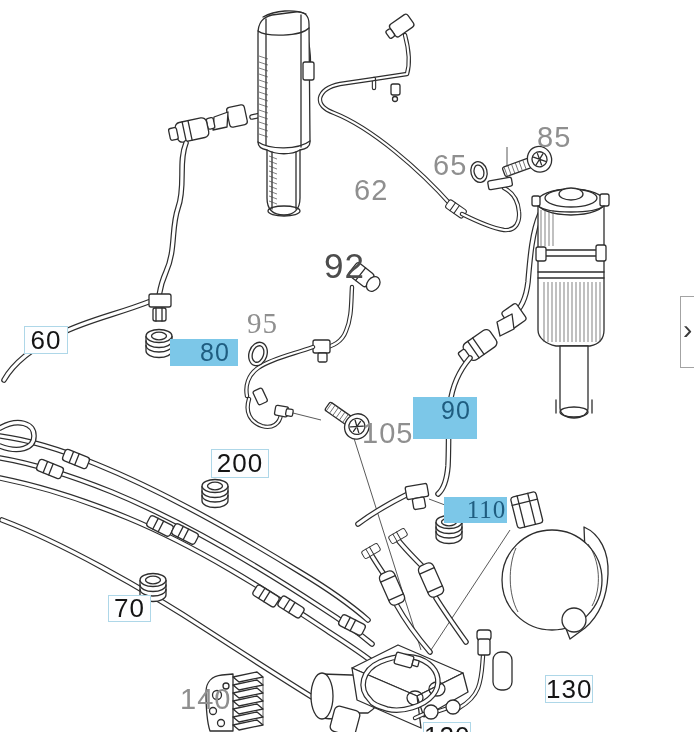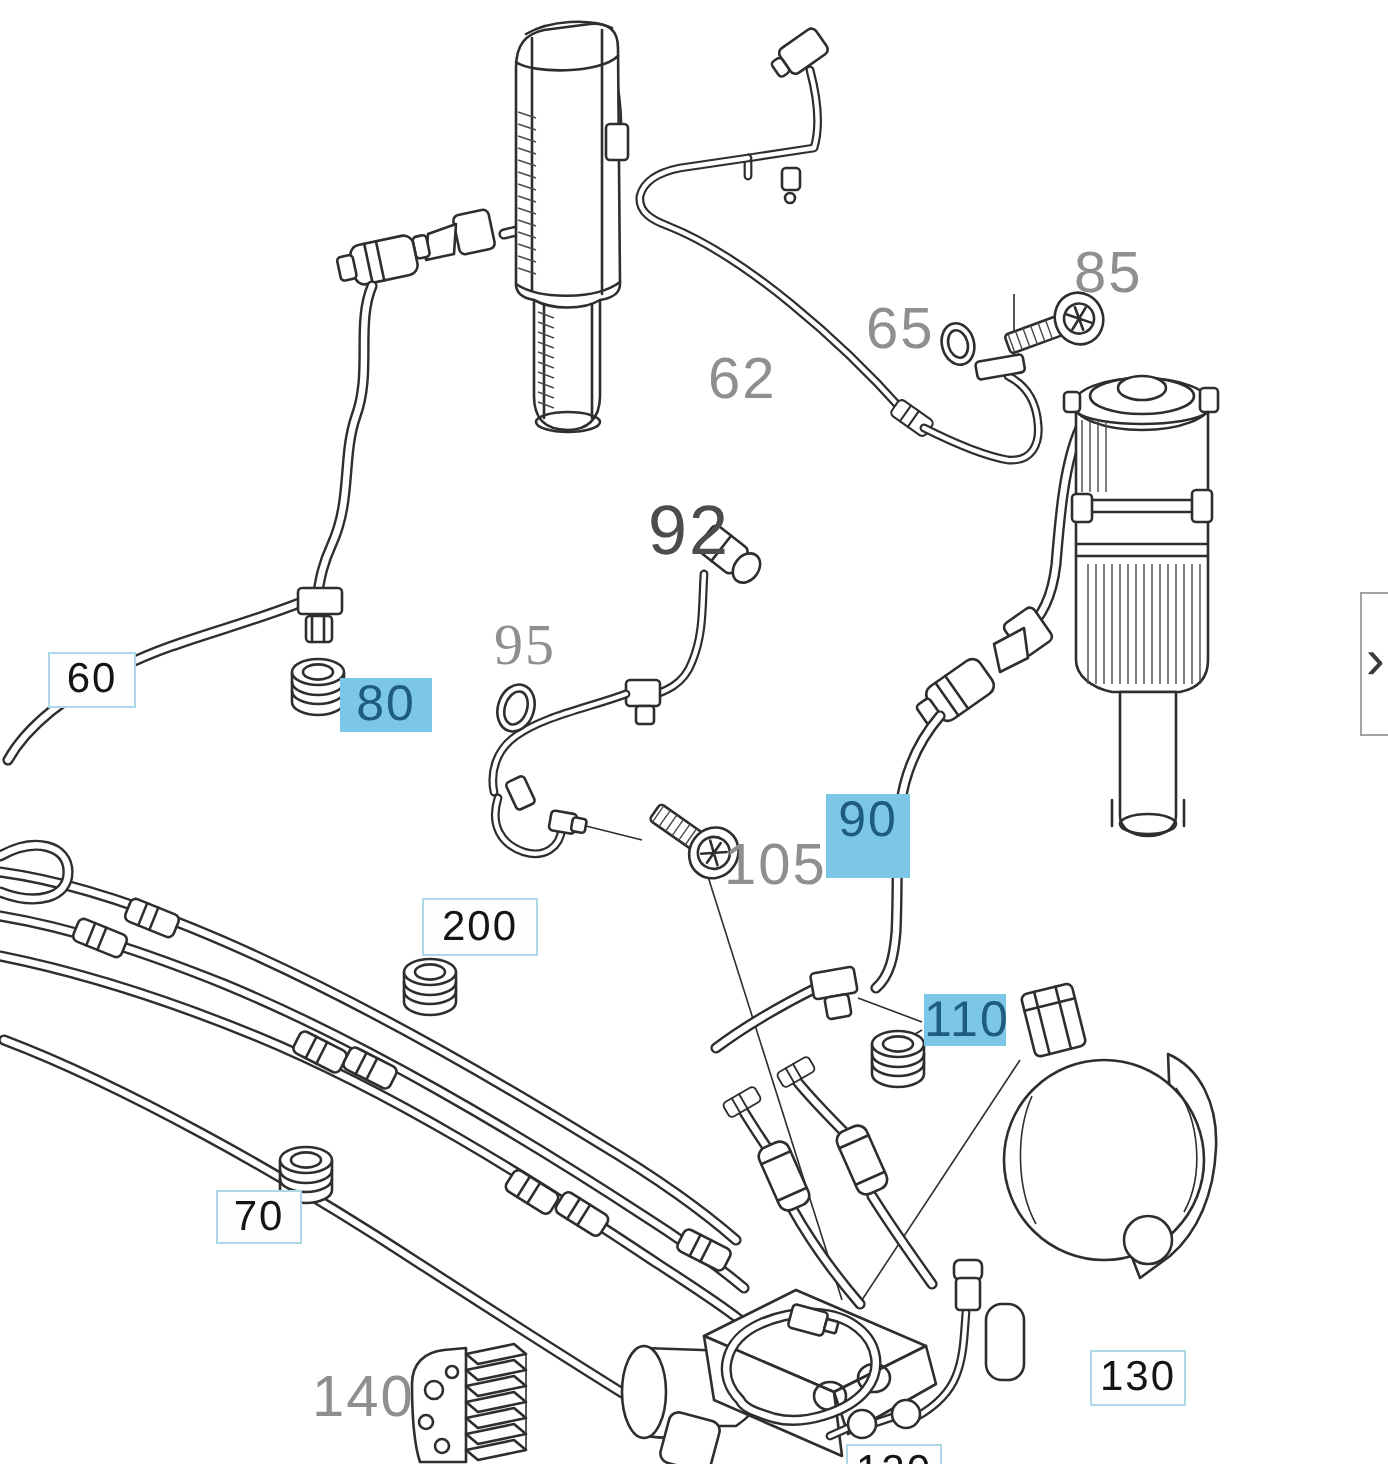--- a/index.html
+++ b/index.html
@@ -5,23 +5,23 @@
   :root{
     --highlight-bg:#7cc7e8; --highlight-text:#1f5d80;
     --box-border:#aed7e8; --box-bg:#fdfeff; --box-text:#141414;
     --gray-text:#8f8f8f; --dark-gray-text:#4c4c4c; --line-art:#2e2e2e;
   }
   html,body{margin:0;padding:0;background:#fff;}
   #stage{position:relative;width:694px;height:732px;background:#ffffff;overflow:hidden;
          font-family:"Liberation Sans","DejaVu Sans",sans-serif;}
   #art{position:absolute;left:0;top:0;}
   .lbl{position:absolute;text-align:center;letter-spacing:1px;user-select:none;}
-  .lbl-hl{background:var(--highlight-bg);color:var(--highlight-text);font-size:25px;font-weight:400;}
+  .lbl-hl{background:var(--highlight-bg);color:var(--highlight-text);font-size:25px;font-weight:400;padding-left:22px;}
   .lbl-boxed{border:1px solid var(--box-border);background:var(--box-bg);color:var(--box-text);
-             font-size:21px;font-weight:400;}
+             font-size:26px;font-weight:400;}
   .lbl-gray{color:var(--gray-text);font-size:29px;line-height:29px;text-align:left;}
   .lbl-gray-dark{color:var(--dark-gray-text);font-size:35px;line-height:29px;text-align:left;}
   .nav-next{position:absolute;left:680px;top:296px;width:24px;height:70px;background:#fff;
             border:1px solid #a3a3a3;color:#3a3a3a;font-size:28px;line-height:66px;
             text-align:left;padding-left:2px;cursor:pointer;}
   
   .ln{fill:none;stroke:var(--line-art);stroke-width:1.3px;stroke-linecap:round;stroke-linejoin:round;}
   .thin{fill:none;stroke:var(--line-art);stroke-width:0.8px;}
   .hatch{fill:none;stroke:#4a4a4a;stroke-width:0.7px;}
   .part{fill:#fff;stroke:var(--line-art);stroke-width:1.3px;stroke-linejoin:round;}
@@ -308,25 +308,25 @@
   <div class="lbl lbl-gray-dark" style="left:324px;top:251px;">92</div>
 
   <div class="lbl lbl-gray" style="left:247px;top:309px;font-family:Liberation Serif, serif;">95</div>
 
   <div class="lbl lbl-gray" style="left:340px;top:419px;margin-left:22px;">105</div>
 
   <div class="lbl lbl-hl" style="left:413px;top:397px;width:42px;height:42px;line-height:26px;">90</div>
 
   <div class="lbl lbl-boxed" style="left:211px;top:449px;width:56px;height:27px;line-height:27px;">200</div>
 
-  <div class="lbl lbl-hl" style="left:462px;top:497px;width:41px;height:26px;line-height:26px;">110</div>
+  <div class="lbl lbl-hl" style="left:444px;top:497px;width:41px;height:26px;line-height:26px;font-family:Liberation Serif, serif;">110</div>
 
   <div class="lbl lbl-boxed" style="left:108px;top:595px;width:41px;height:25px;line-height:25px;">70</div>
 
-  <div class="lbl lbl-gray" style="left:156px;top:685px;">140</div>
+  <div class="lbl lbl-gray" style="left:180px;top:685px;">140</div>
 
   <div class="lbl lbl-boxed" style="left:521px;top:675px;width:46px;height:26px;line-height:26px;margin-left:24px;">130</div>
 
   <div class="lbl lbl-boxed" style="left:423px;top:722px;width:46px;height:26px;line-height:26px;">120</div>
 
   <div class="nav-next">
     <span>›</span>
   </div>
 
 </div>

